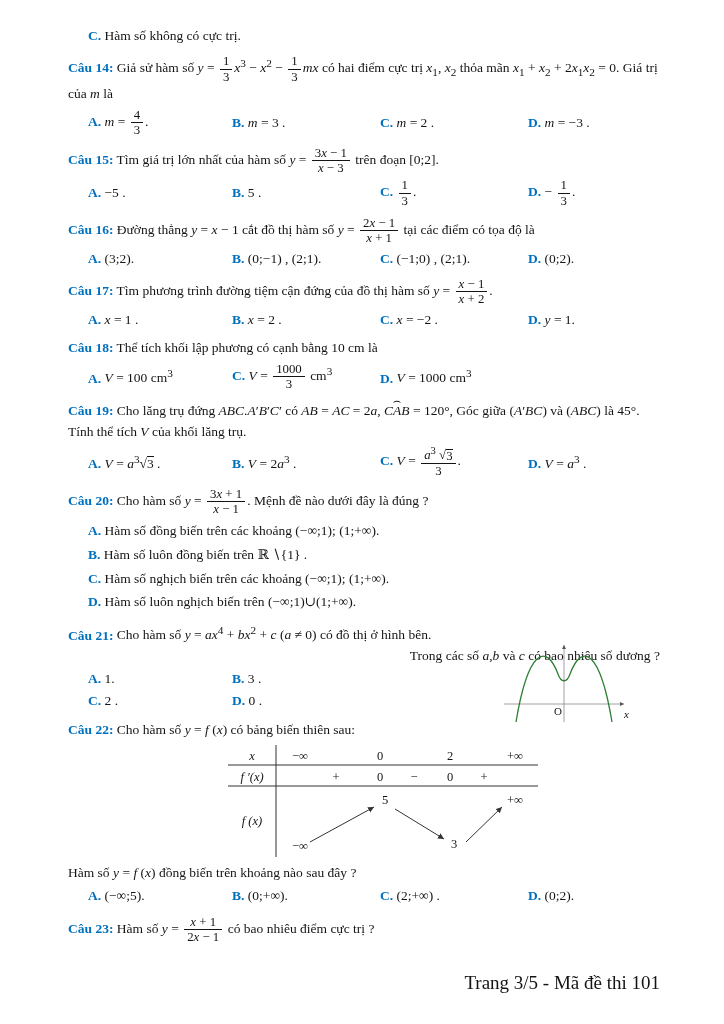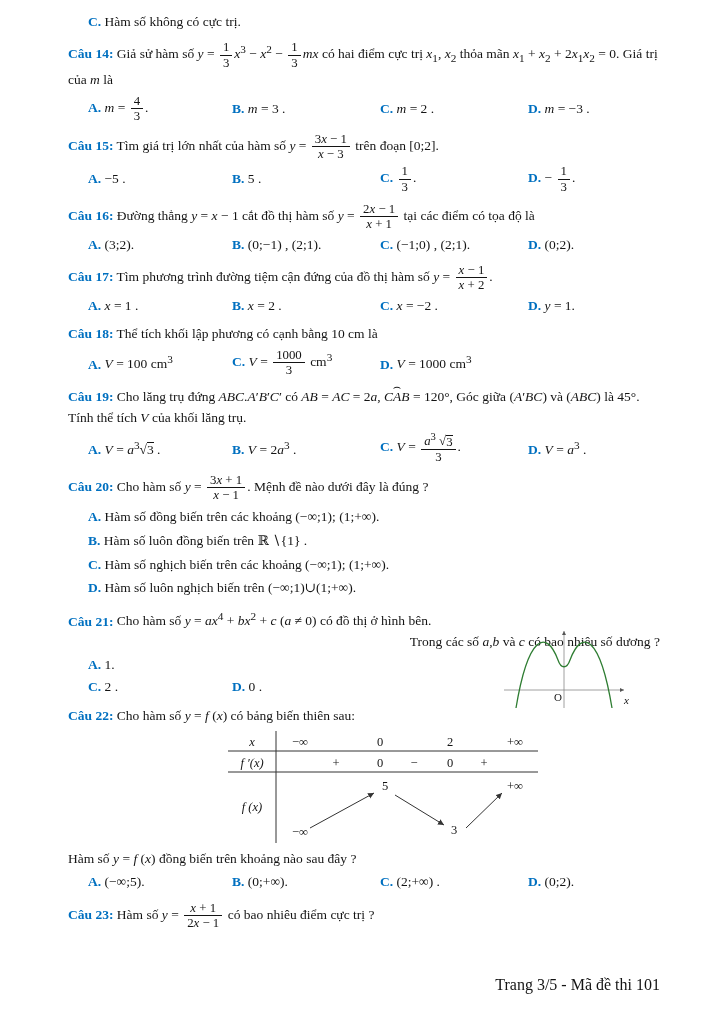--- a/index.html
+++ b/index.html
@@ -10,40 +10,40 @@
     font-family:"Liberation Serif","DejaVu Serif",serif;
     font-size:13.5px;color:#141414;
   }
   .q{margin-top:8px;}
   .qtext{line-height:1.55;}
   .qlabel{color:#0070C0;font-weight:700;}
   .ok{color:#0070C0;font-weight:700;}
   .opts{margin-top:3px;}
   .opts4{display:grid;grid-template-columns:144px 148px 148px 1fr;padding-left:20px;align-items:center;}
   .opts2{display:grid;grid-template-columns:144px 1fr;padding-left:20px;align-items:center;width:330px;margin-top:2px;}
-  .topopts{display:grid;grid-template-columns:292px 1fr;padding-left:20px;margin-top:0;}
+  .topopts{display:grid;grid-template-columns:292px 1fr;padding-left:20px;margin-top:14px;}
   .opts1 .opt{display:block;padding-left:20px;line-height:1.75;}
   .opt{line-height:1.5;}
   
   i{font-style:italic;}
   .frac{display:inline-block;vertical-align:middle;text-align:center;line-height:1.12;font-size:0.95em;margin:0 2px;}
   .frac .num{display:block;border-bottom:1px solid #141414;padding:0 3px;}
   .frac .den{display:block;padding:0 3px;}
   .ol{border-top:1px solid #141414;display:inline-block;line-height:1.05;}
   .hat{position:relative;display:inline-block;padding-top:1px;}
   .hatmark{position:absolute;top:-0.62em;left:50%;transform:translateX(-50%);font-style:normal;font-size:0.95em;}
   
   .q21{position:relative;}
   .fn-graph{position:absolute;right:28px;top:16px;}
   
   .bbt-wrap{margin:4px 0 2px 160px;}
   .bbt-wrap svg text{font-family:"Liberation Serif","DejaVu Serif",serif;font-size:12.5px;fill:#141414;}
   .fn-graph text{font-family:"Liberation Serif","DejaVu Serif",serif;font-size:11px;fill:#141414;}
   .ital{font-style:italic;}
-  .footer{position:absolute;right:64px;bottom:30px;font-size:16px;color:#141414;}
+  .footer{position:absolute;right:64px;bottom:30px;font-size:19px;color:#141414;}
 </style>
 </head>
 <body>
 
 <div class="page">
 
   <div class="opts topopts">
     <span class="opt"><span class="ok">C.</span> <span>Hàm số không có cực trị.</span></span>
   </div>
 
@@ -114,20 +114,21 @@
       <span class="opt"><span class="ok">C.</span> <span>Hàm số nghịch biến trên các khoảng (−∞;1); (1;+∞).</span></span>
       <span class="opt"><span class="ok">D.</span> <span>Hàm số luôn nghịch biến trên (−∞;1)∪(1;+∞).</span></span>
     </div>
   </div>
 
   <div class="q q21">
     <div class="qtext"><span class="qlabel">Câu 21:</span> <span>Cho hàm số <i>y</i> = <i>ax</i><sup>4</sup> + <i>bx</i><sup>2</sup> + <i>c</i> (<i>a</i> ≠ 0) có đồ thị ở hình bên.</span></div>
     <div class="qtext" style="padding-left:20px;text-align:right;">Trong các số <i>a</i>,<i>b</i> và <i>c</i> có bao nhiêu số dương ?</div>
     <div class="opts opts2">
       <span class="opt"><span class="ok">A.</span> <span>1.</span></span>
+      <span class="opt"><span class="ok">B.</span> <span>3 .</span></span>
     </div>
     <div class="opts opts2">
       <span class="opt"><span class="ok">C.</span> <span>2 .</span></span>
       <span class="opt"><span class="ok">D.</span> <span>0 .</span></span>
     </div>
     <svg class="fn-graph" width="132" height="90" viewBox="0 0 132 90">
       <defs>
         <marker id="ah2" markerWidth="7" markerHeight="7" refX="5" refY="2.5" orient="auto">
           <path d="M0,0 L5,2.5 L0,5 z" fill="#555"></path>
         </marker>

